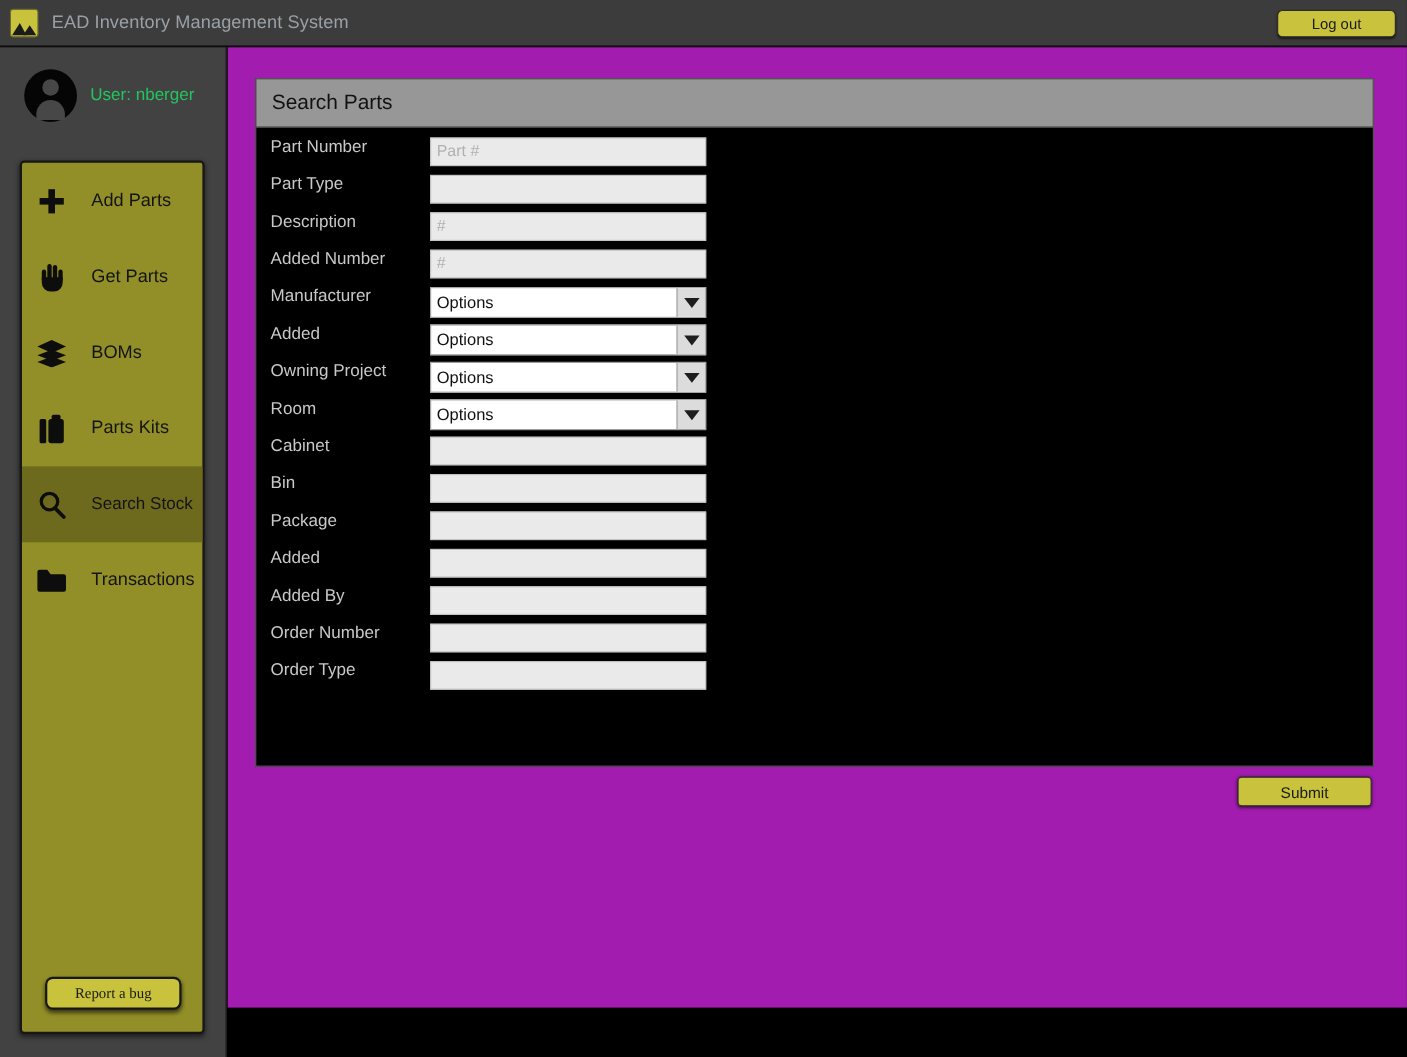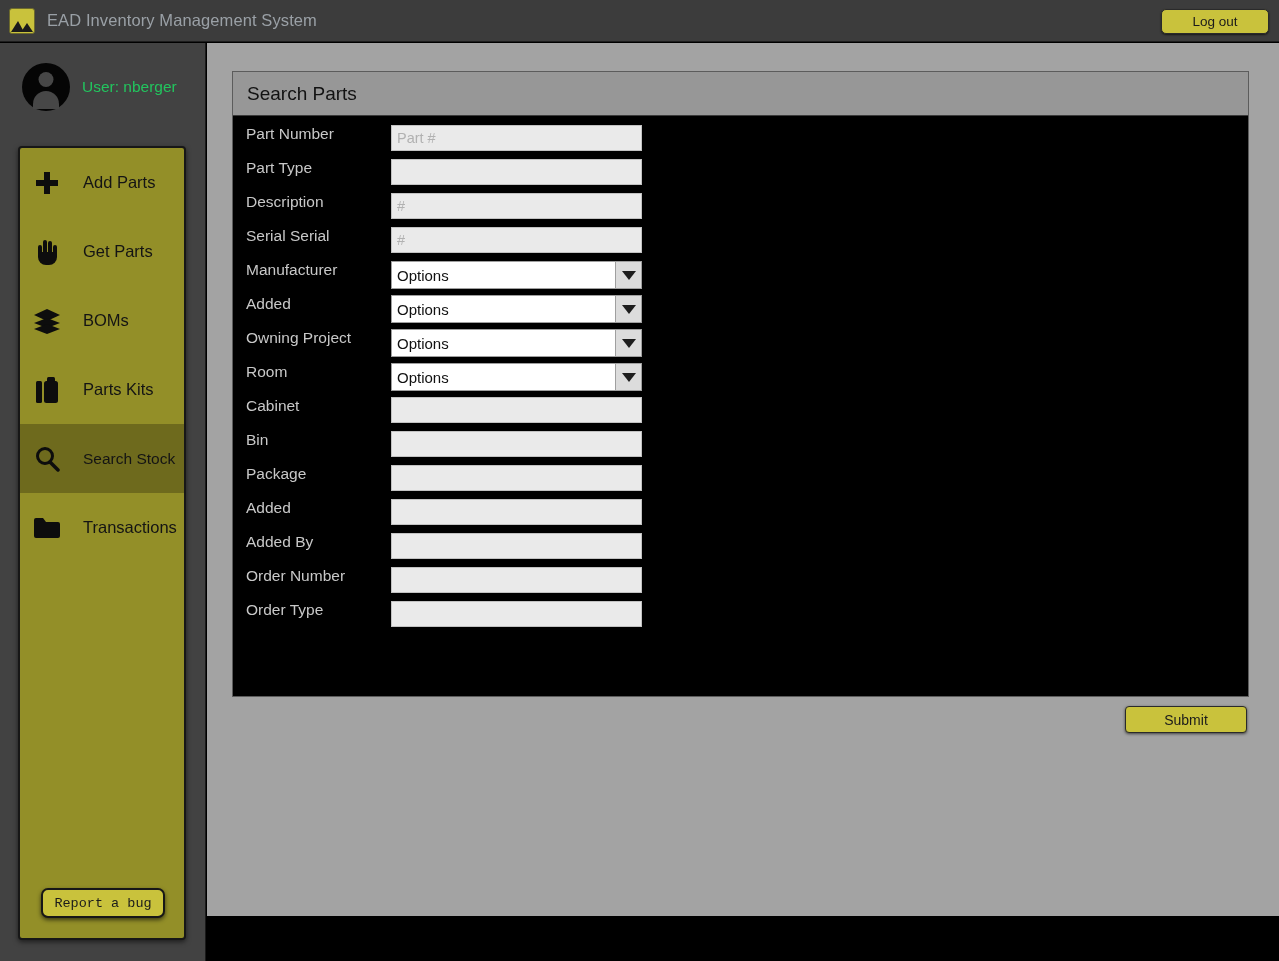--- a/index.html
+++ b/index.html
@@ -132,32 +132,32 @@
   .nav-label { white-space: nowrap; margin-left: 12px; }
 
   .bug-btn {
     position: absolute;
     left: 21px; bottom: 20px;
     width: 124px; height: 30px;
     background: #c9c23c;
     color: #1b1b1b;
     border: 2px solid #171717;
     border-radius: 7px;
-    font-family: Liberation Mono, monospace;
+    font-family: Liberation Serif, serif;
     font-size: 13.5px;
     cursor: pointer;
     box-shadow: 0 2px 4px rgba(0,0,0,.6);
   }
 
   
   .main {
     position: absolute;
     left: 207px; top: 43px;
     width: 1072px; height: 873px;
-    background: #a3a3a3;
+    background: #a21caf;
   }
   .card {
     position: absolute;
     left: 25px; top: 28px;
     width: 1017px; height: 626px;
     border: 1px solid #5c5c5c;
     background: #000000;
   }
   .card-header {
     height: 44px;
@@ -344,21 +344,21 @@
         </div>
         <div class="row">
           <div class="row-label">Part Type</div>
           <input type="text" class="txt" value="" style="">
         </div>
         <div class="row">
           <div class="row-label">Description</div>
           <input type="text" class="txt" value="" placeholder="#" style="">
         </div>
         <div class="row">
-          <div class="row-label">Serial Serial</div>
+          <div class="row-label">Added Number</div>
           <input type="text" class="txt" value="" placeholder="#" style="">
         </div>
         <div class="row">
           <div class="row-label">Manufacturer</div>
           <div class="sel-wrap"><select class="sel"><option>Options</option></select><span class="sel-arrow">
               <svg width="16" height="12" viewBox="0 0 16 12">
                 <polygon points="1,2 15,2 8,11" fill="#1d1d1d"></polygon>
               </svg>
             </span></div>
         </div>

